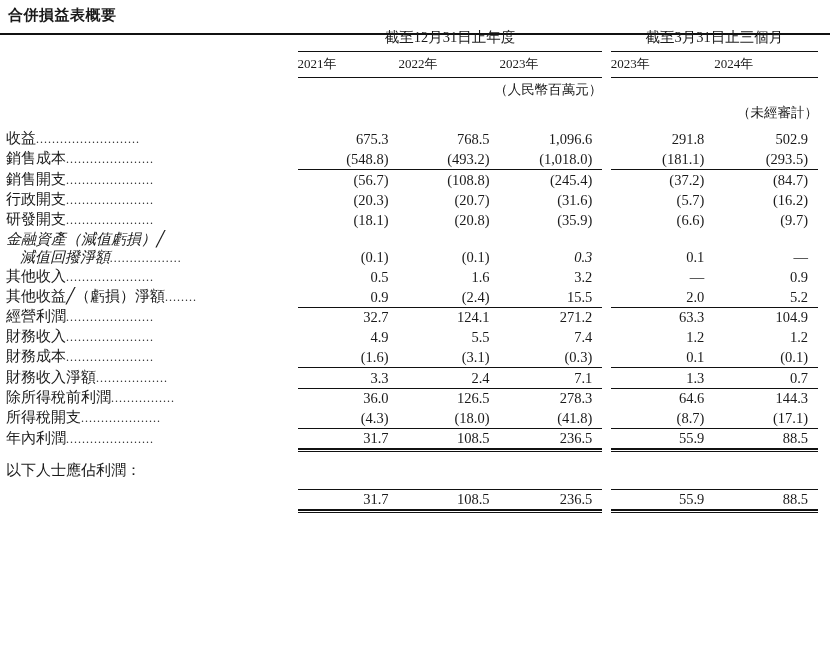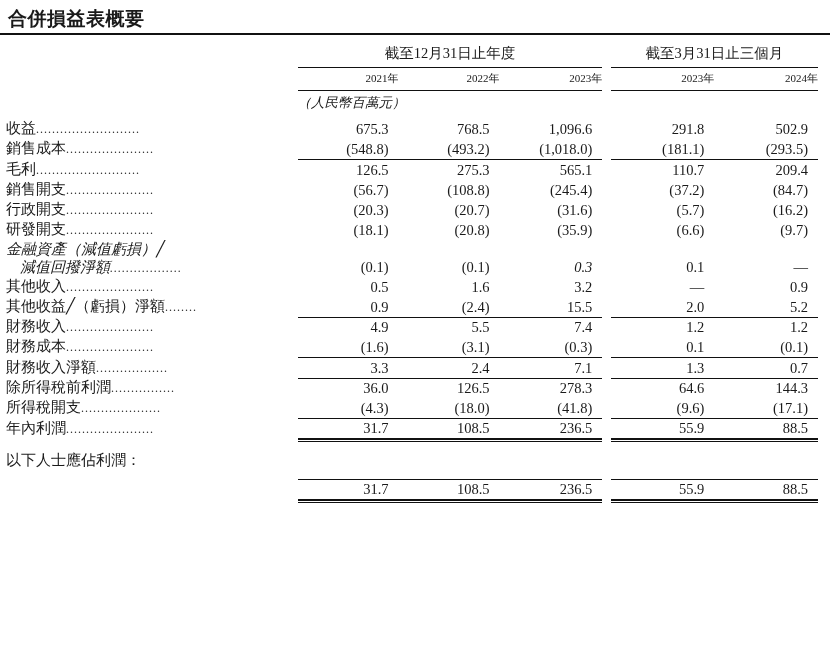--- a/index.html
+++ b/index.html
@@ -16,36 +16,36 @@
   }
   .page {
     position: relative;
     width: 830px;
     height: 654px;
   }
   .title {
     position: absolute;
     left: 8px;
     top: 6px;
-    font-size: 19px;
+    font-size: 15px;
     font-weight: bold;
     letter-spacing: 0.5px;
   }
   .title-rule {
     position: absolute;
     left: 0px;
     top: 33px;
     width: 830px;
     height: 2px;
     background: #111;
   }
   table.fin {
     position: absolute;
     left: 0px;
-    top: 44px;
+    top: 28px;
     width: 818px;
     border-collapse: collapse;
     font-size: 14.5px;
   }
   table.fin td, table.fin th {
     padding: 0;
     vertical-align: bottom;
     font-weight: normal;
   }
   .lbl {
@@ -82,30 +82,29 @@
   }
   .hdr-rule-cell {
     padding: 0 !important;
   }
   .rule {
     height: 1px;
     background: #111;
     width: 100%;
   }
   .hdr-year {
+    text-align: left;
+    font-weight: bold;
+    font-size: 13px;
+    padding: 3px 0 4px 0 !important;
+    white-space: nowrap;
+  }
+  .sub-note {
     text-align: right;
-    font-weight: bold;
-    font-size: 11px;
-    padding: 3px 0 4px 0 !important;
-    white-space: nowrap;
-  }
-  .sub-note {
-    text-align: left;
     font-size: 13.5px;
-    font-style: italic;
     padding: 3px 0 2px 0 !important;
     white-space: nowrap;
   }
   .rowline td { border-bottom: 1px solid #111; }
   .dbl td {
     border-top: 1px solid #111;
     border-bottom: 3px double #111;
   }
   .spacer td { height: 9px; }
   .small-space td { height: 5px; }
@@ -169,20 +168,26 @@
         <td style="border-bottom:none"></td>
         <td></td>
         <td></td>
       </tr>
       <tr>
         <td></td>
         <td class="sub-note" colspan="3">（人民幣百萬元）</td>
         <td></td>
         <td class="sub-note" colspan="2"></td>
       </tr>
+      <tr>
+        <td></td>
+        <td class="sub-note" colspan="3"></td>
+        <td></td>
+        <td class="sub-note" colspan="2">（未經審計）</td>
+      </tr>
       <tr class="small-space">
         <td colspan="7"></td>
       </tr>
     </thead>
     <tbody id="tbody">
         <tr>
           <td class="lbl bold">收益<span class="dots"> ..........................</span></td>
           <td class="num bold">675.3</td>
           <td class="num bold">768.5</td>
           <td class="num bold">1,096.6</td>
@@ -200,29 +205,20 @@
           <td class="num">(293.5)</td>
         </tr>
         <tr class="rowline">
           <td style="border-bottom: none; border-top: none;"></td>
           <td></td>
           <td></td>
           <td></td>
           <td style="border-bottom: none; border-top: none;"></td>
           <td></td>
           <td></td>
-        </tr>
-        <tr>
-          <td class="lbl bold">毛利<span class="dots"> ..........................</span></td>
-          <td class="num bold">126.5</td>
-          <td class="num bold">275.3</td>
-          <td class="num bold">565.1</td>
-          <td></td>
-          <td class="num bold">110.7</td>
-          <td class="num bold">209.4</td>
         </tr>
         <tr>
           <td class="lbl">銷售開支<span class="dots"> ......................</span></td>
           <td class="num">(56.7)</td>
           <td class="num">(108.8)</td>
           <td class="num">(245.4)</td>
           <td></td>
           <td class="num">(37.2)</td>
           <td class="num">(84.7)</td>
         </tr>
@@ -277,20 +273,29 @@
         <tr class="rowline">
           <td style="border-bottom: none; border-top: none;"></td>
           <td></td>
           <td></td>
           <td></td>
           <td style="border-bottom: none; border-top: none;"></td>
           <td></td>
           <td></td>
         </tr>
         <tr>
+          <td class="lbl bold">經營利潤<span class="dots"> ......................</span></td>
+          <td class="num bold">32.7</td>
+          <td class="num bold">124.1</td>
+          <td class="num bold">271.2</td>
+          <td></td>
+          <td class="num bold">63.3</td>
+          <td class="num bold">104.9</td>
+        </tr>
+        <tr>
           <td class="lbl">財務收入<span class="dots"> ......................</span></td>
           <td class="num">4.9</td>
           <td class="num">5.5</td>
           <td class="num">7.4</td>
           <td></td>
           <td class="num">1.2</td>
           <td class="num">1.2</td>
         </tr>
         <tr>
           <td class="lbl">財務成本<span class="dots"> ......................</span></td>
@@ -336,21 +341,21 @@
           <td></td>
           <td class="num bold">64.6</td>
           <td class="num bold">144.3</td>
         </tr>
         <tr>
           <td class="lbl">所得稅開支<span class="dots"> ....................</span></td>
           <td class="num">(4.3)</td>
           <td class="num">(18.0)</td>
           <td class="num">(41.8)</td>
           <td></td>
-          <td class="num">(9.6)</td>
+          <td class="num">(8.7)</td>
           <td class="num">(17.1)</td>
         </tr>
         <tr class="rowline">
           <td style="border-bottom: none; border-top: none;"></td>
           <td></td>
           <td></td>
           <td></td>
           <td style="border-bottom: none; border-top: none;"></td>
           <td></td>
           <td></td>

